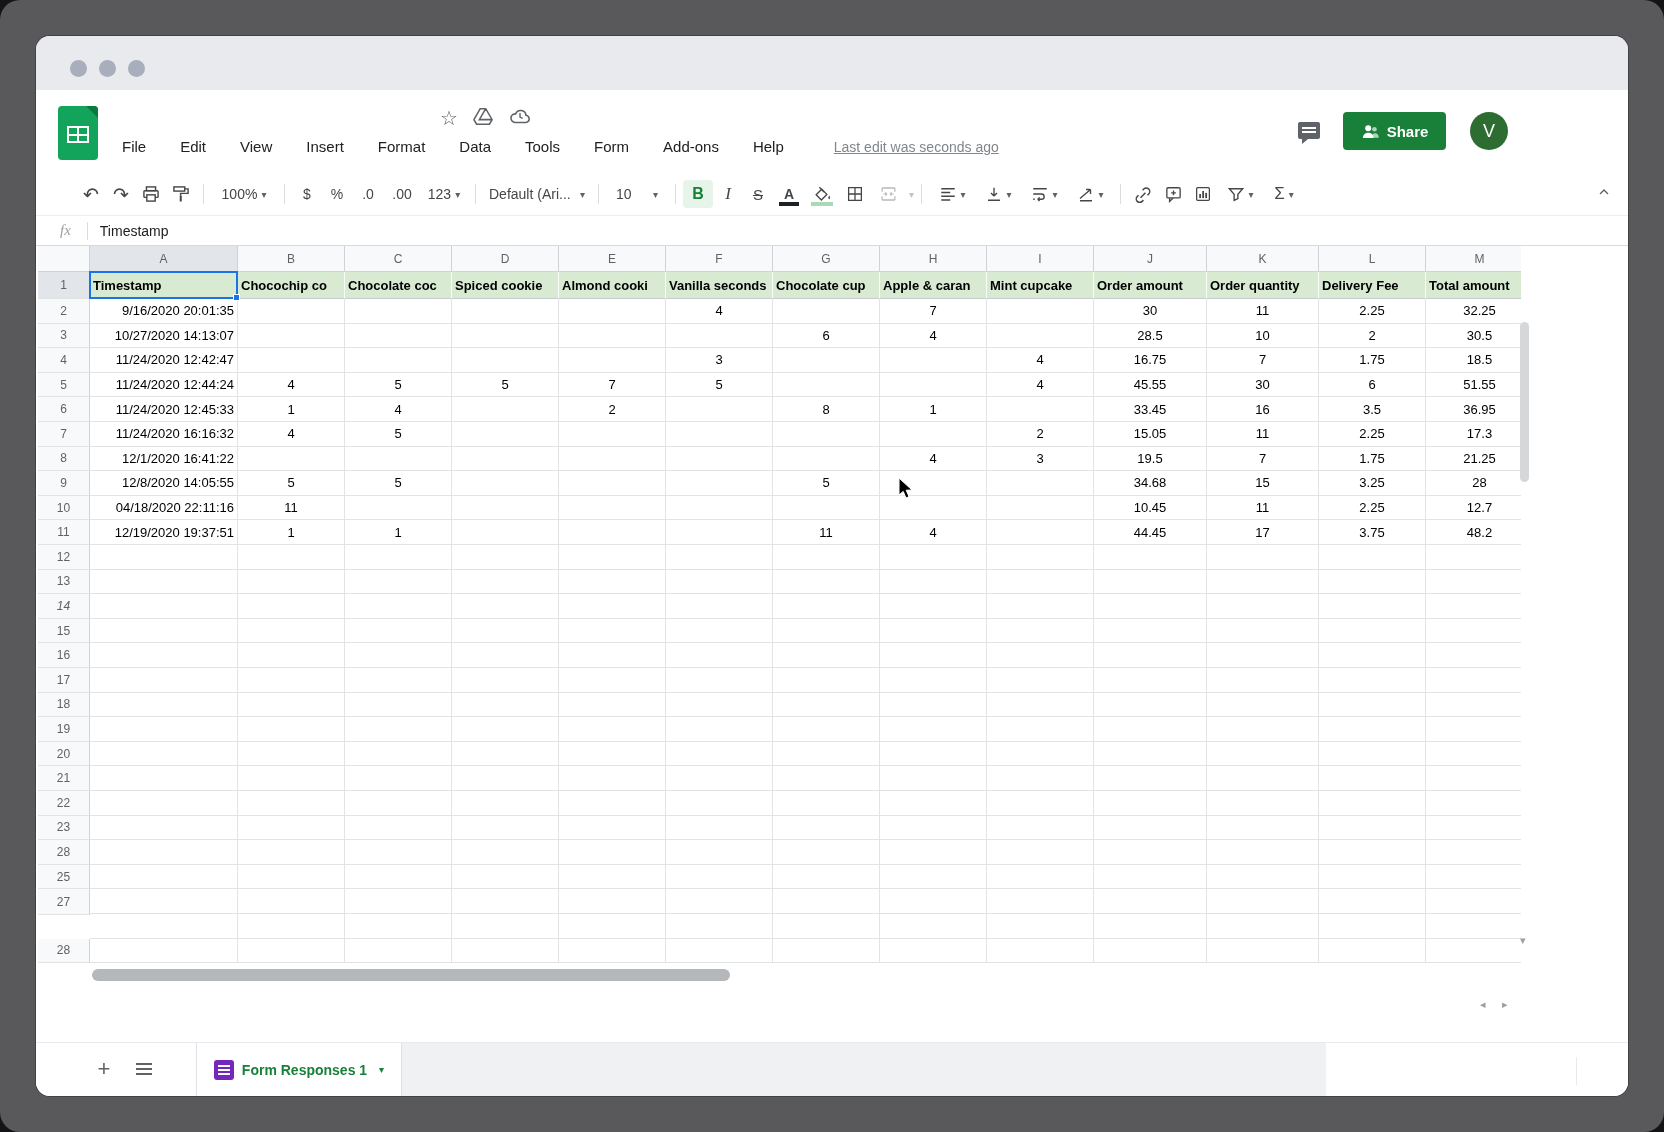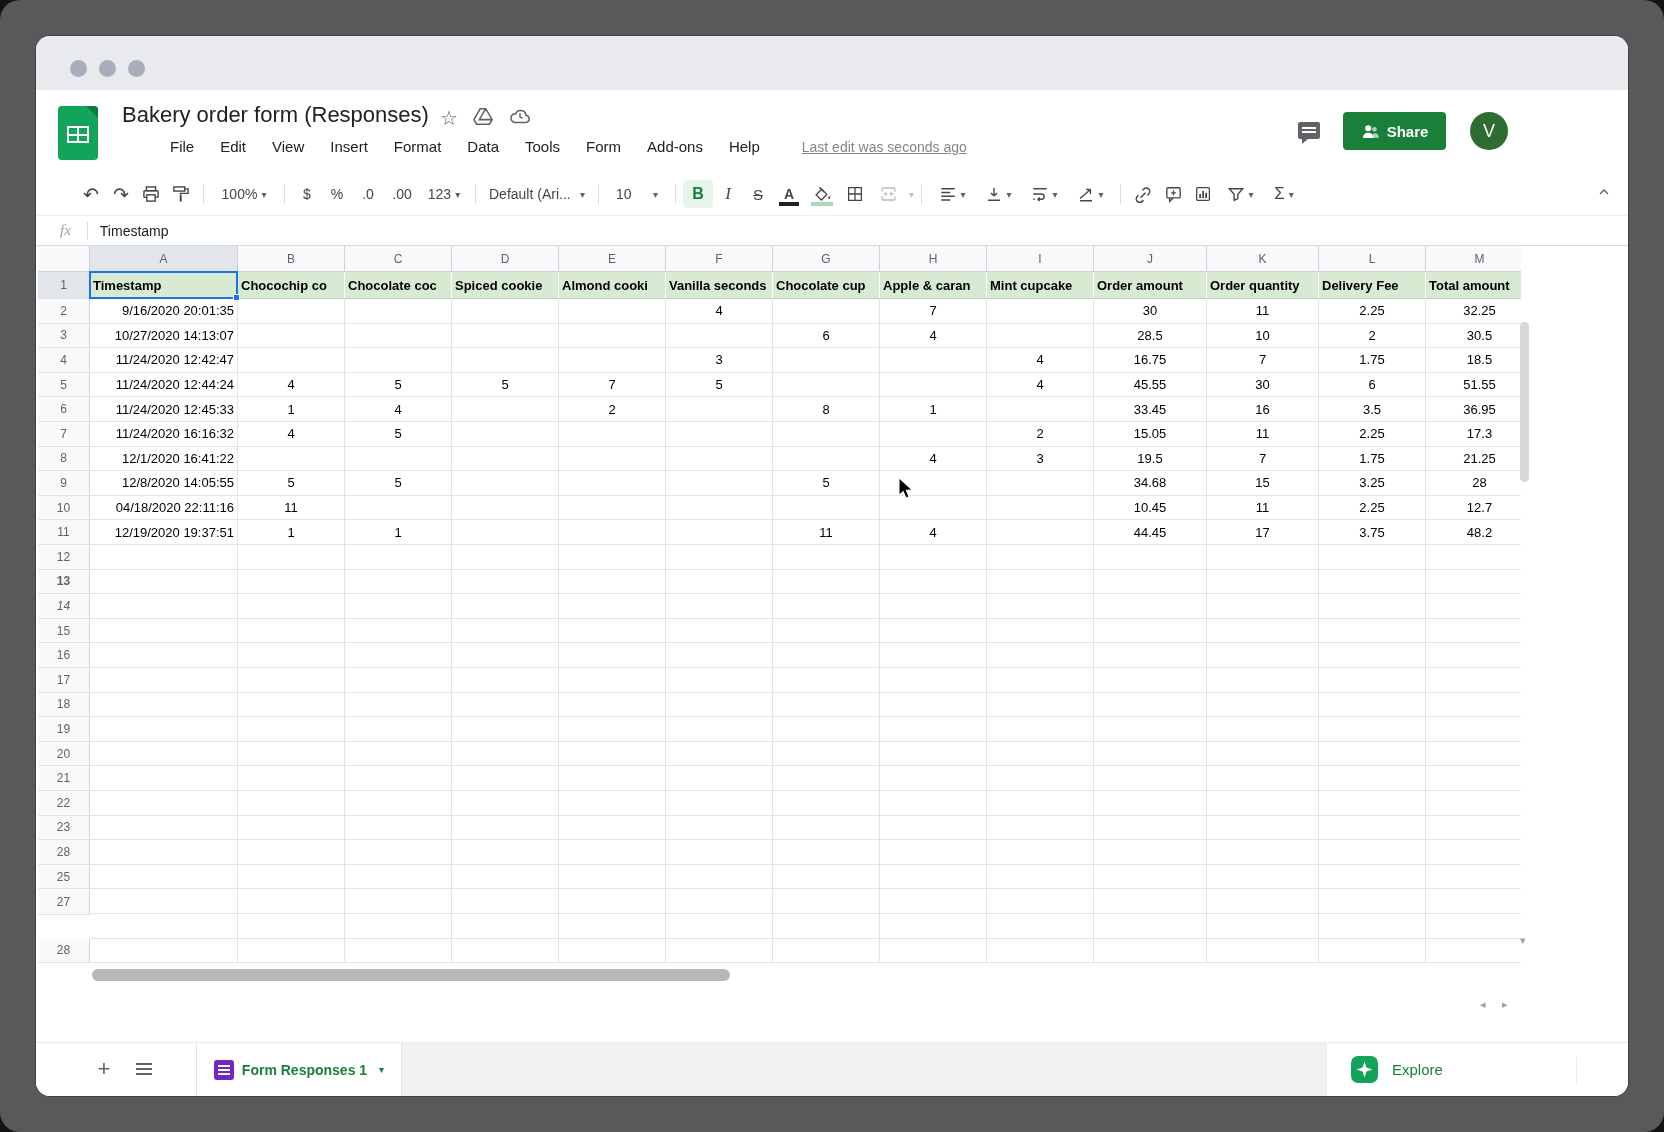--- a/index.html
+++ b/index.html
@@ -11,21 +11,21 @@
   .dot { position:absolute; top:24px; width:17px; height:17px; border-radius:50%; background:#a9aebc; }
   
   #appbar { position:absolute; left:0; top:54px; width:100%; height:86px; background:#fff; }
   #logo { position:absolute; left:22px; top:16px; width:40px; height:54px; background:#12a45b; border-radius:4px; }
   #logo .fold { position:absolute; right:0; top:0; width:12px; height:12px; background:#0b7a41; border-radius:0 4px 0 0; clip-path:polygon(0 0,100% 100%,100% 0); }
   #logo .sheetgrid { position:absolute; left:9px; top:20px; width:22px; height:17px; border:2px solid #fff; }
   #logo .sheetgrid::before { content:""; position:absolute; left:0; top:5.5px; width:100%; height:2px; background:#fff; }
   #logo .sheetgrid::after { content:""; position:absolute; left:7.5px; top:0; width:2px; height:100%; background:#fff; }
   #doc-title { position:absolute; left:86px; top:12px; font-size:22px; color:#202124; }
   .title-icons { position:absolute; top:16px; display:flex; gap:14px; color:#5f6368; }
-  #menu-row { position:absolute; left:86px; top:48px; display:flex; gap:26px; font-size:15px; color:#202124; align-items:center;margin-left:48px; }
+  #menu-row { position:absolute; left:86px; top:48px; display:flex; gap:34px; font-size:15px; color:#202124; align-items:center; }
   #menu-row .menu-item { cursor:default; }
   #last-edit { font-size:14px; color:#80868b; text-decoration:underline; margin-left:16px; }
   #comment-top { position:absolute; left:1259px; top:28px; width:28px; height:26px; }
   #share-btn { position:absolute; left:1307px; top:22px; width:103px; height:38px; background:#188038; border-radius:4px; color:#fff; font-size:15px; font-weight:bold; display:flex; align-items:center; justify-content:center; gap:8px; }
   #avatar { position:absolute; left:1434px; top:22px; width:38px; height:38px; border-radius:50%; background:#2e6d32; color:#fff; font-size:18px; display:flex; align-items:center; justify-content:center; }
   
   #toolbar { position:absolute; left:0; top:140px; width:100%; height:36px; background:#fff; display:flex; align-items:center; padding-left:40px; color:#444746; }
   .tbtn { height:28px; min-width:30px; display:flex; align-items:center; justify-content:center; border-radius:4px; font-size:14px; color:#444746; position:relative; }
   .tbtn svg { display:block; }
   .tsep { width:1px; height:20px; background:#dadce0; margin:0 7px; }
@@ -85,21 +85,20 @@
       <div class="dot" style="left:34px"></div>
       <div class="dot" style="left:63px"></div>
       <div class="dot" style="left:92px"></div>
     </div>
 
     <div id="appbar">
       <div id="logo">
         <div class="fold"></div>
         <div class="sheetgrid"></div>
       </div>
-      <div id="doc-title">Bakery order form (Responses)</div>
       <div class="title-icons" style="left:404px;">
         <span style="font-size:20px;">☆</span>
         <span>
           <svg width="22" height="20" viewBox="0 0 24 22">
               <path d="M9 3 L15 3 L22 15 L19 20 L5 20 L2 15 Z M9 3 L2 15 M15 3 L8 15 L22 15" fill="none" stroke="#5f6368" stroke-width="1.7"></path>
             </svg>
         </span>
         <span>
           <svg width="24" height="20" viewBox="0 0 24 20">
               <path d="M7 16.5 a4.3 4.3 0 1 1 .6-8.6 a5.4 5.4 0 0 1 10.4 1.4 a3.6 3.6 0 0 1 -.8 7.2 z" fill="none" stroke="#5f6368" stroke-width="1.6"></path>
@@ -305,21 +304,21 @@
         <div class="rowhead" style="left: 0px; top: 77.6px; width: 52px; height: 24.6px;">3</div>
         <div class="rowhead" style="left: 0px; top: 102.2px; width: 52px; height: 24.6px;">4</div>
         <div class="rowhead" style="left: 0px; top: 126.8px; width: 52px; height: 24.6px;">5</div>
         <div class="rowhead" style="left: 0px; top: 151.4px; width: 52px; height: 24.6px;">6</div>
         <div class="rowhead" style="left: 0px; top: 176px; width: 52px; height: 24.6px;">7</div>
         <div class="rowhead" style="left: 0px; top: 200.6px; width: 52px; height: 24.6px;">8</div>
         <div class="rowhead" style="left: 0px; top: 225.2px; width: 52px; height: 24.6px;">9</div>
         <div class="rowhead" style="left: 0px; top: 249.8px; width: 52px; height: 24.6px;">10</div>
         <div class="rowhead" style="left: 0px; top: 274.4px; width: 52px; height: 24.6px;">11</div>
         <div class="rowhead" style="left: 0px; top: 299px; width: 52px; height: 24.6px;">12</div>
-        <div class="rowhead" style="left: 0px; top: 323.6px; width: 52px; height: 24.6px; font-weight: bold;">13</div>
+        <div class="rowhead" style="left: 0px; top: 323.6px; width: 52px; height: 24.6px;">13</div>
         <div class="rowhead" style="left: 0px; top: 348.2px; width: 52px; height: 24.6px; font-style: italic;">14</div>
         <div class="rowhead" style="left: 0px; top: 372.8px; width: 52px; height: 24.6px;">15</div>
         <div class="rowhead" style="left: 0px; top: 397.4px; width: 52px; height: 24.6px;">16</div>
         <div class="rowhead" style="left: 0px; top: 422px; width: 52px; height: 24.6px;">17</div>
         <div class="rowhead" style="left: 0px; top: 446.6px; width: 52px; height: 24.6px;">18</div>
         <div class="rowhead" style="left: 0px; top: 471.2px; width: 52px; height: 24.6px;">19</div>
         <div class="rowhead" style="left: 0px; top: 495.8px; width: 52px; height: 24.6px;">20</div>
         <div class="rowhead" style="left: 0px; top: 520.4px; width: 52px; height: 24.6px;">21</div>
         <div class="rowhead" style="left: 0px; top: 545px; width: 52px; height: 24.6px;">22</div>
         <div class="rowhead" style="left: 0px; top: 569.6px; width: 52px; height: 24.6px;">23</div>
@@ -708,24 +707,20 @@
       <div id="btn-allsheets">
         <svg width="18" height="14" viewBox="0 0 18 14">
             <path d="M1 2 H17 M1 7 H17 M1 12 H17" stroke="#5f6368" stroke-width="2"></path>
           </svg>
       </div>
       <div id="sheet-tab">
         <div id="form-ico"></div>
         <span class="label">Form Responses 1</span>
         <span class="caret">▾</span>
       </div>
-      <div id="explore">
-        <div id="explore-ico"></div>
-        <span class="label">Explore</span>
-      </div>
       <div id="tab-collapse">
         <svg width="14" height="14" viewBox="0 0 24 24">
             <path d="M15 5 L8 12 L15 19" fill="none" stroke="#5f6368" stroke-width="2.2"></path>
           </svg>
       </div>
     </div>
 
   </div>
 
   <svg id="cursor" width="20" height="24" viewBox="0 0 20 24">

